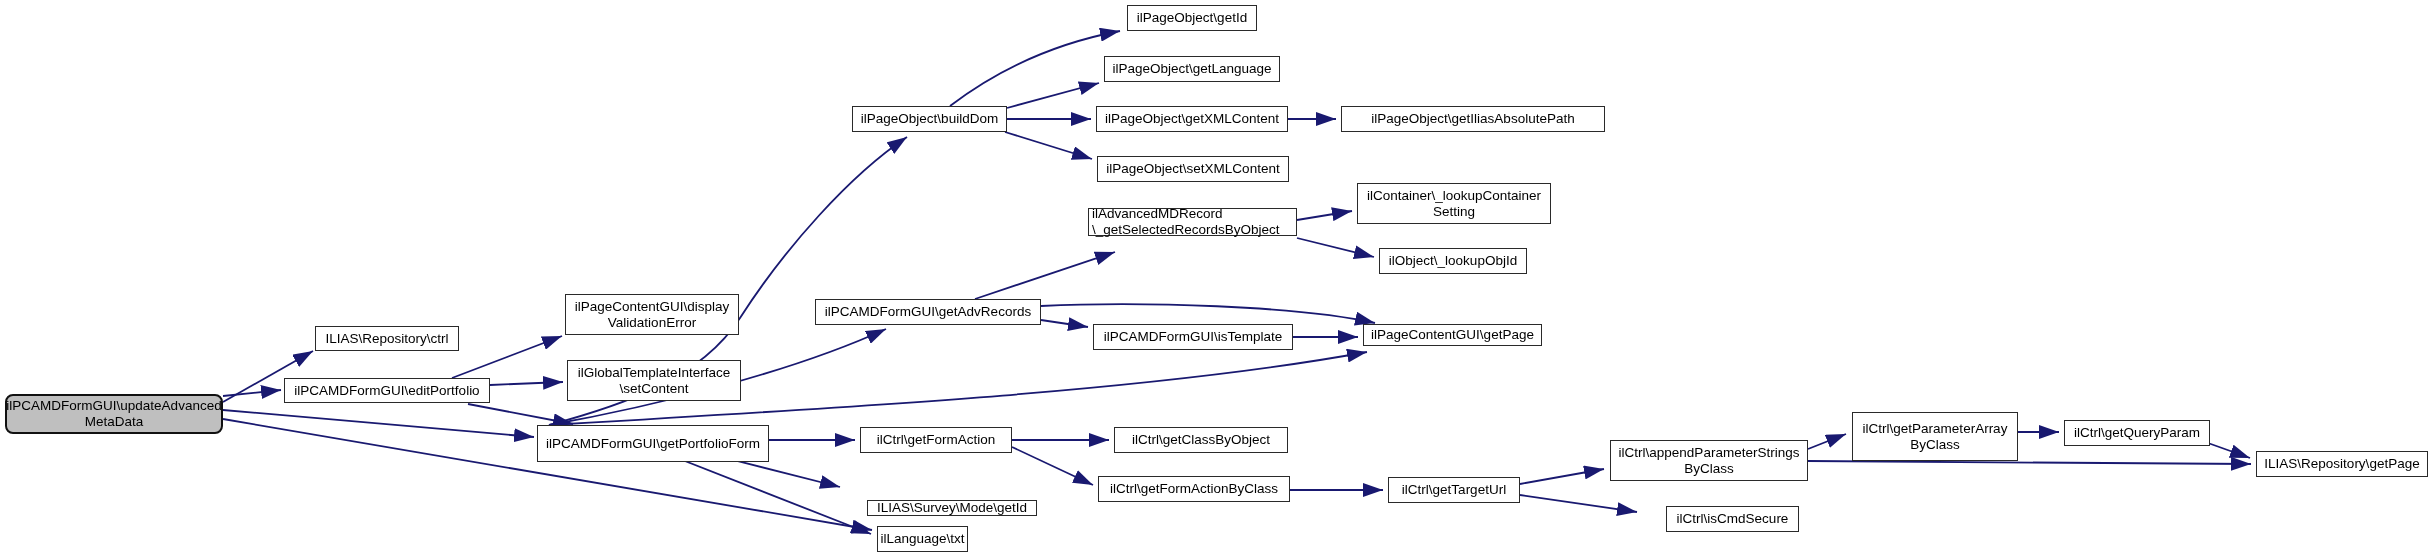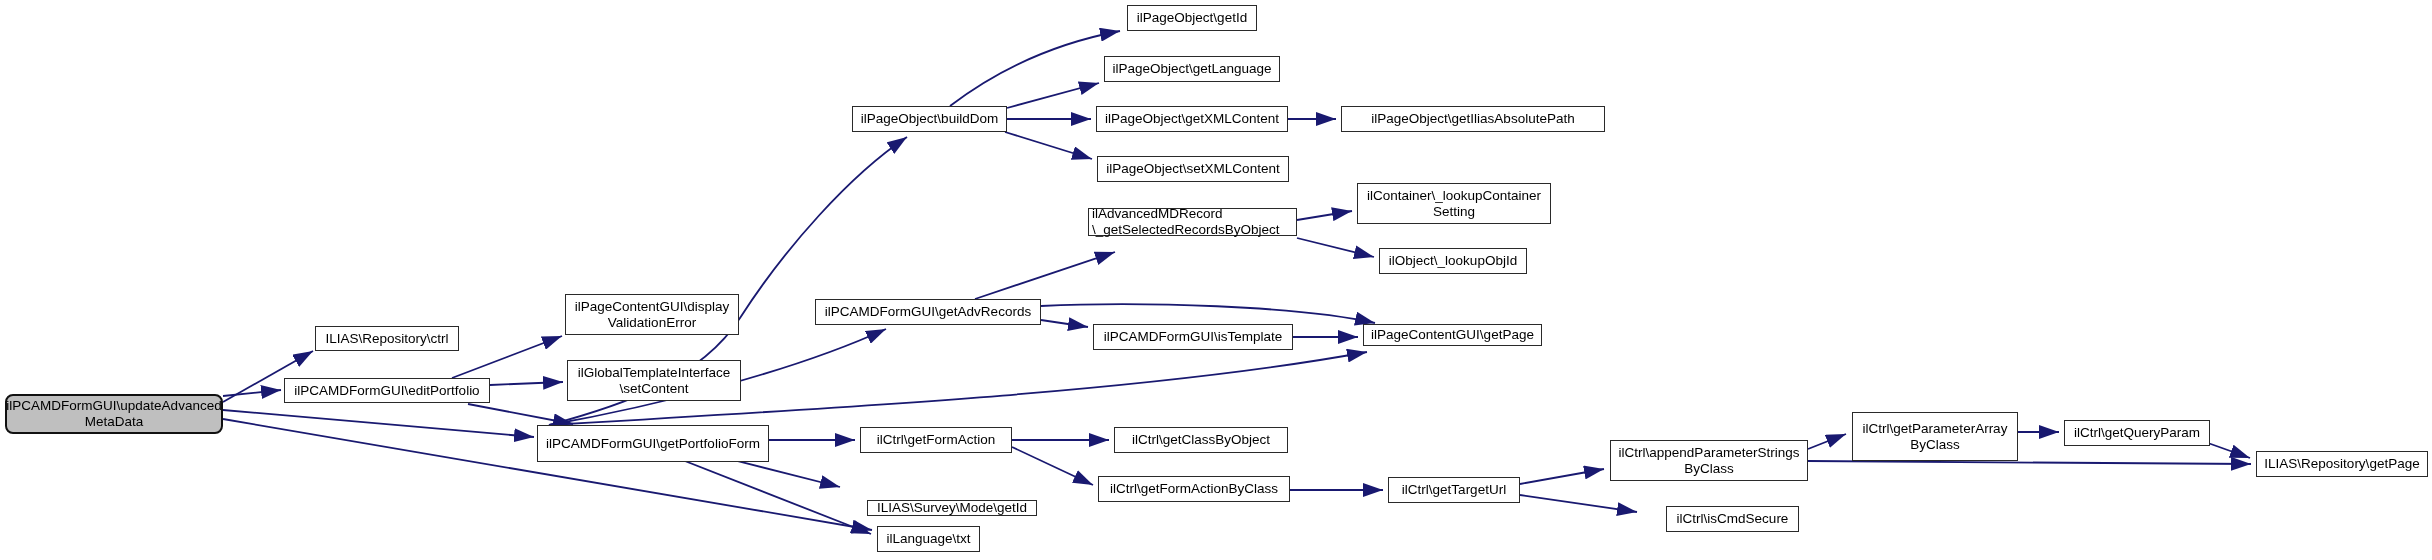--- a/index.html
+++ b/index.html
@@ -101,15 +101,15 @@
       <div class="node" style="left: 867px; top: 476px; width: 170px; height: 16px; margin-top: 24px;">ILIAS\Survey\Mode\getId</div>
       <div class="node" style="left: 1098px; top: 476px; width: 192px; height: 26px;">ilCtrl\getFormActionByClass</div>
       <div class="node" style="left: 1388px; top: 477px; width: 132px; height: 26px;">ilCtrl\getTargetUrl</div>
       <div class="node" style="left: 1610px; top: 440px; width: 198px; height: 41px;">ilCtrl\appendParameterStrings
 ByClass</div>
       <div class="node" style="left: 1642px; top: 506px; width: 133px; height: 26px; margin-left: 24px;">ilCtrl\isCmdSecure</div>
       <div class="node" style="left: 1852px; top: 412px; width: 166px; height: 49px;">ilCtrl\getParameterArray
 ByClass</div>
       <div class="node" style="left: 2064px; top: 420px; width: 146px; height: 26px;">ilCtrl\getQueryParam</div>
       <div class="node" style="left: 2256px; top: 451px; width: 172px; height: 26px;">ILIAS\Repository\getPage</div>
-      <div class="node" style="left: 877px; top: 526px; width: 103px; height: 26px;">ilLanguage\txt</div>
+      <div class="node" style="left: 877px; top: 526px; width: 91px; height: 26px;">ilLanguage\txt</div>
     </div>
 </div>
 
 </body></html>

